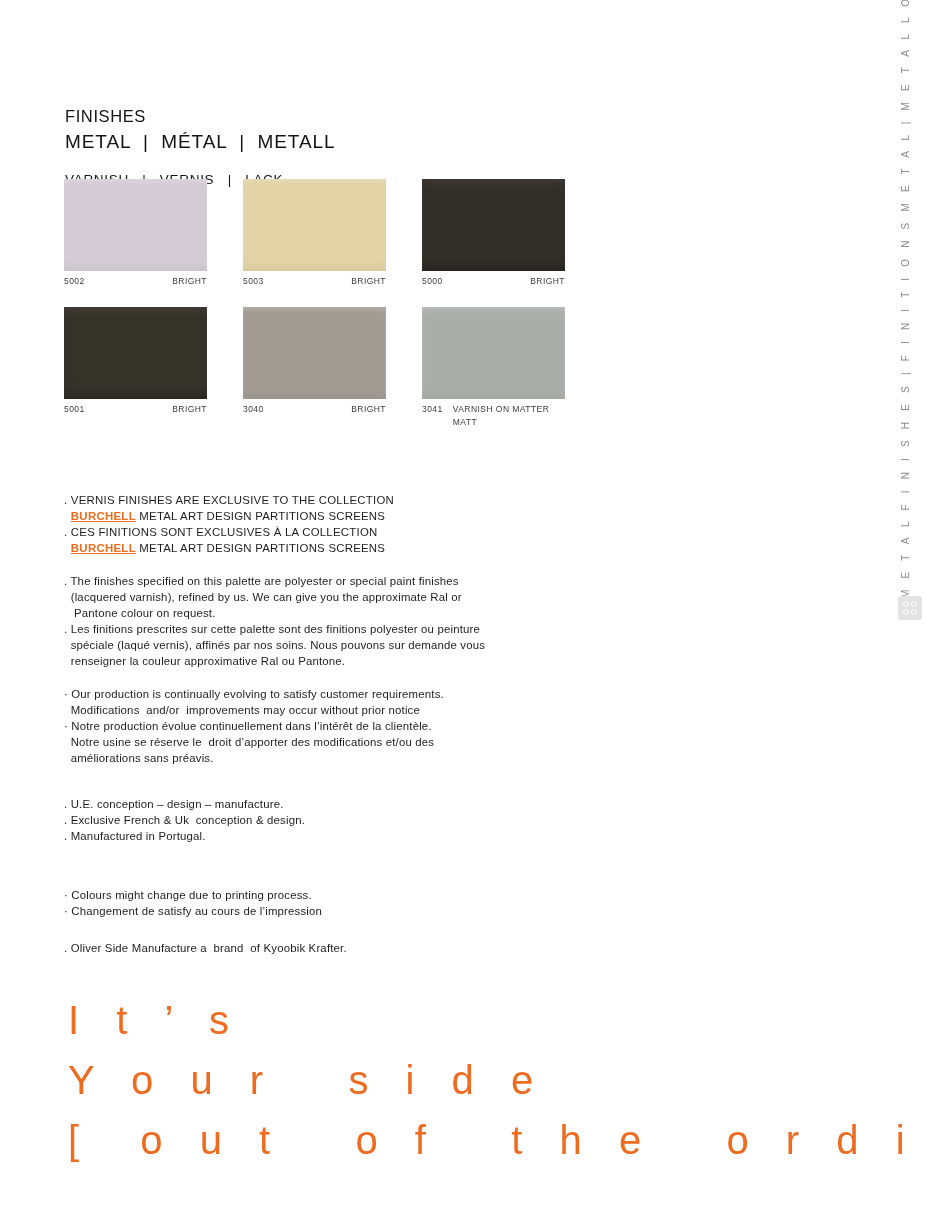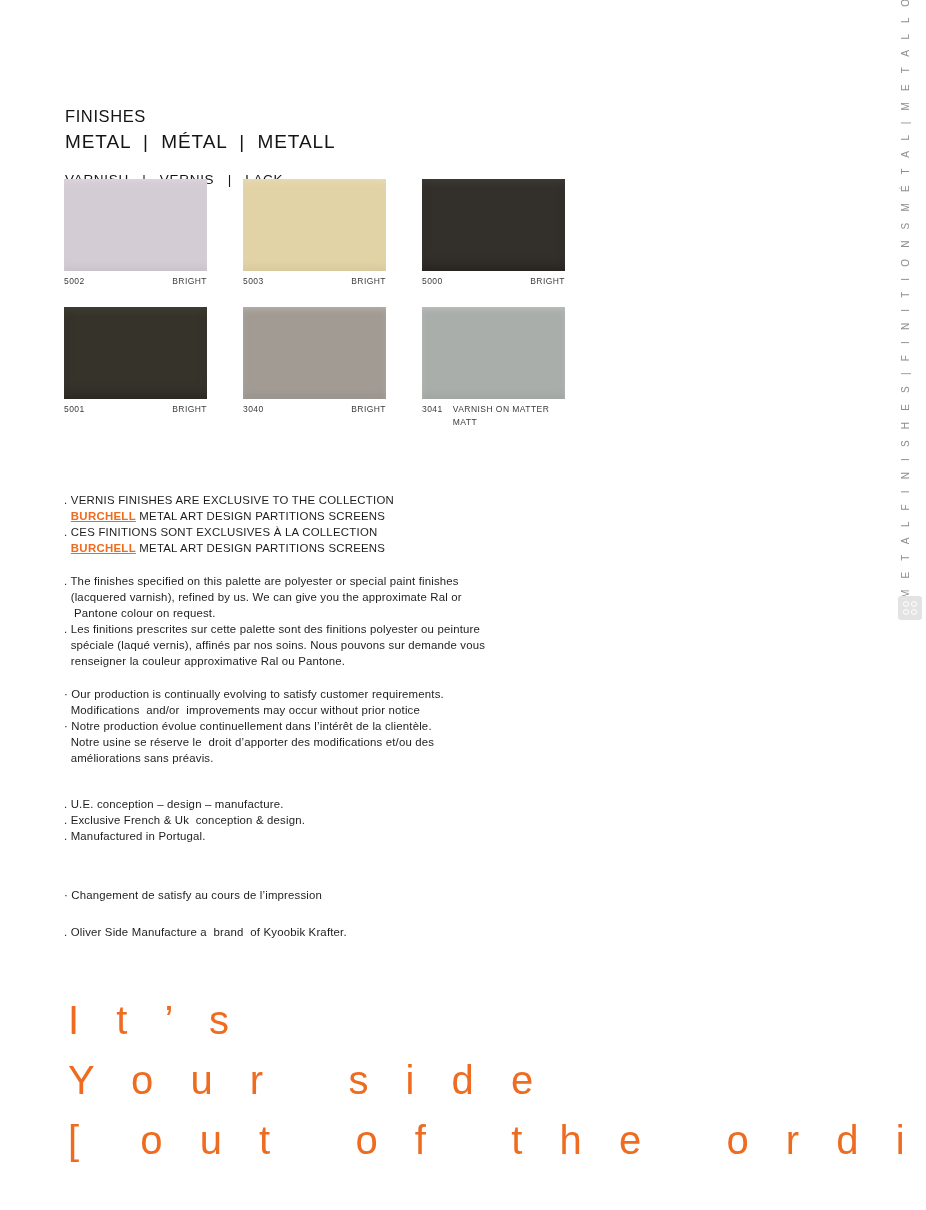--- a/index.html
+++ b/index.html
@@ -278,20 +278,21 @@
   <div class="note-group">
     <div class="note-line">. U.E. conception – design – manufacture.</div>
     <div class="note-line">. Exclusive French &amp; Uk  conception &amp; design.</div>
     <div class="note-line">. Manufactured in Portugal.</div>
   </div>
 
   <div class="gap-28"></div>
   <div class="gap-12"></div>
 
   <div class="note-group">
+    <div class="note-line">· Colours might change due to printing process.</div>
     <div class="note-line">· Changement de satisfy au cours de l’impression</div>
   </div>
 
   <div class="gap-20"></div>
 
   <div class="note-line">. Oliver Side Manufacture a  brand  of Kyoobik Krafter.</div>
 </div>
 
 <div class="tagline">
   <div class="tag-line">I t ’ s</div>

